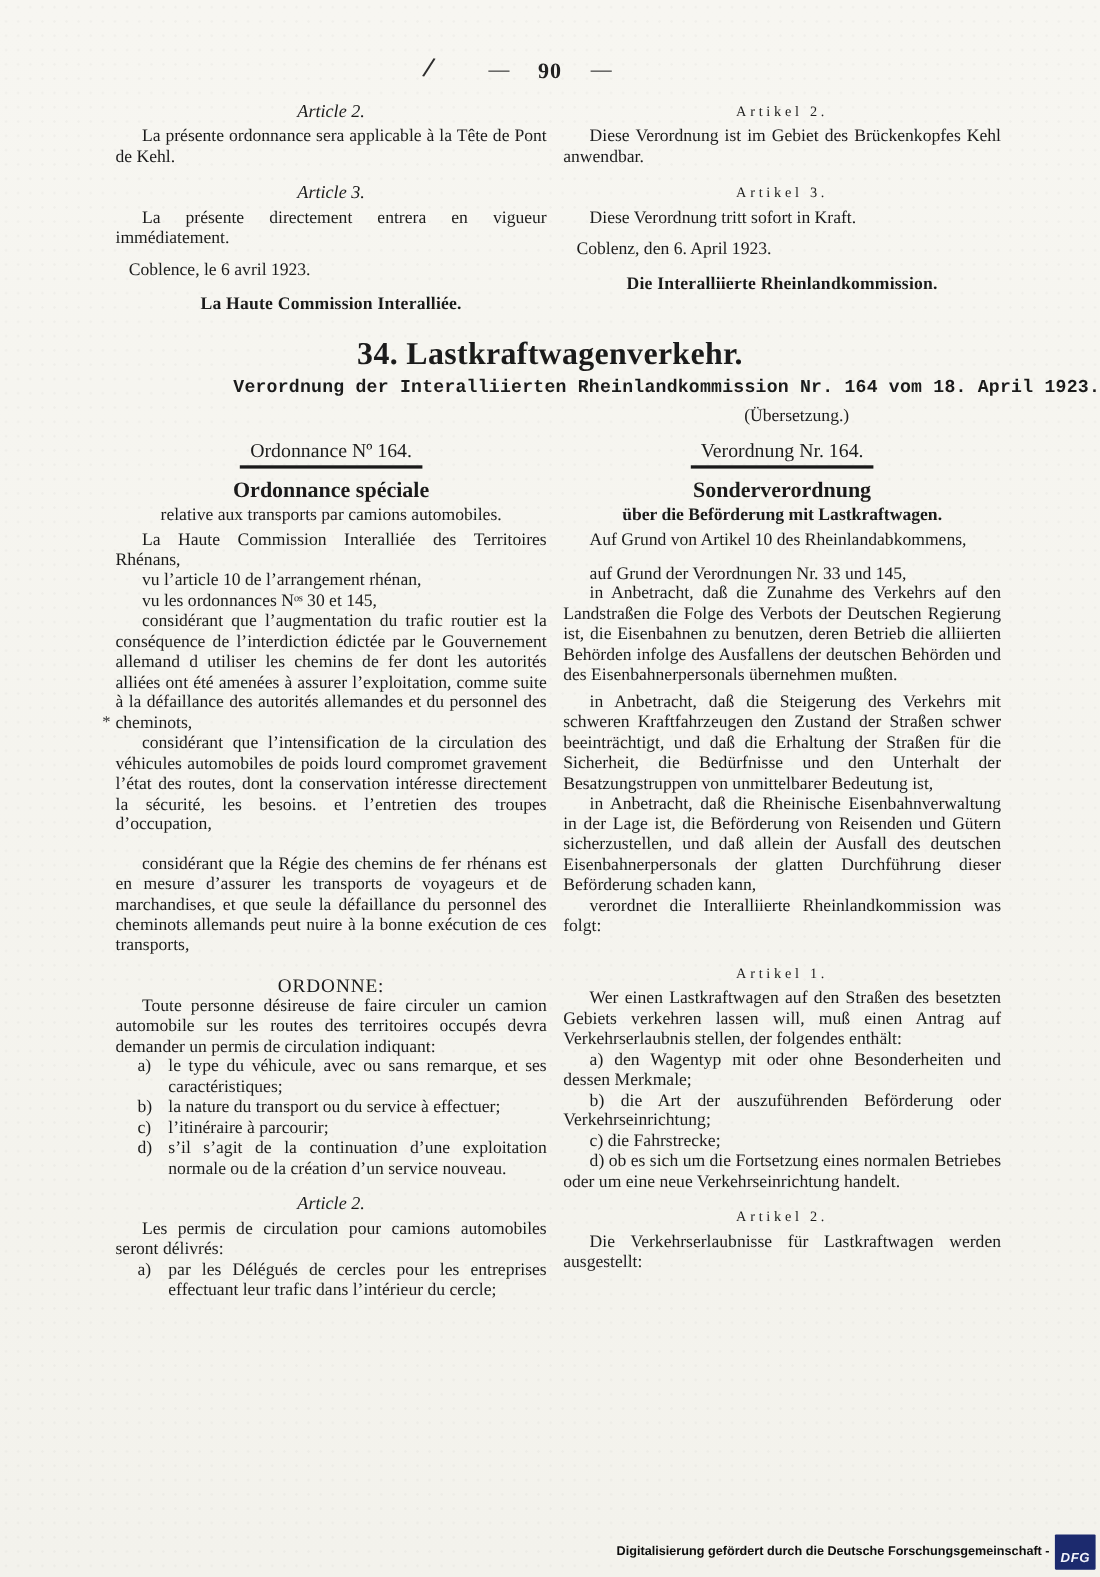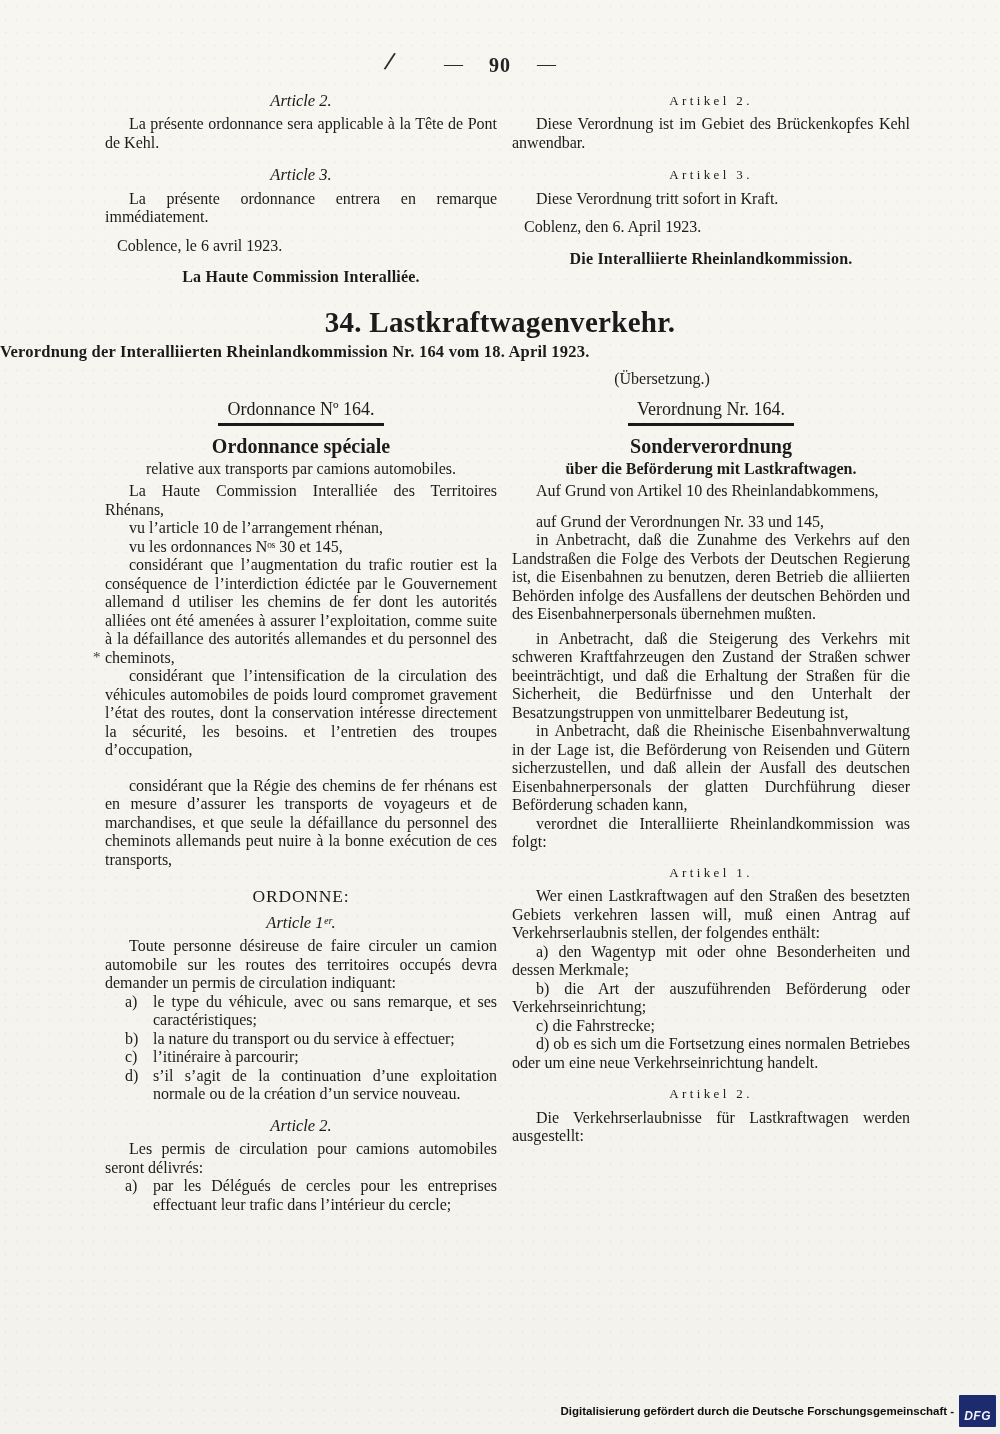--- a/index.html
+++ b/index.html
@@ -40,22 +40,22 @@
   .mt-s { margin-top: 12px; }
   .mt-m { margin-top: 17px; }
   .mt-x { margin-top: 29px; }
 
   .dateline { margin: 10px 0 0; padding-left: 12px; }
   .sig { text-align: center; font-weight: bold; margin-top: 13px; letter-spacing: 0.2px; }
 
   
   .title-block { margin-top: 26px; }
   .main-title { text-align: center; font-size: 29px; font-weight: bold; margin: 0; letter-spacing: 0.3px; }
-  .main-subtitle { text-align: left; font-weight: bold; font-size: 16.5px; margin-top: 12px; letter-spacing: 0.2px; }
-  .translation { width: 220px; margin: 8px 0 0 552px; text-align: center; font-size: 16px; }
+  .main-subtitle { text-align: right; font-weight: bold; font-size: 16.5px; margin-top: 12px; letter-spacing: 0.2px; font-family: Liberation Mono, monospace; }
+  .translation { width: 220px; margin: 8px 0 0 552px; text-align: right; font-size: 16px; }
 
   
   .doc-num { text-align: center; margin-top: 6px; }
   .doc-num .u { display: inline-block; font-size: 18px; border-bottom: 3px solid #1a1a1a; padding: 0 9px 4px; }
   .col-title { text-align: center; font-weight: bold; font-size: 20px; margin-top: 9px; line-height: 22px; }
   .col-sub { text-align: center; margin-top: 3px; }
   .col-sub.bold { font-weight: bold; }
 
   .ordonne { text-align: center; font-size: 17.5px; letter-spacing: 0.8px; margin-top: 18px; }
 
@@ -83,21 +83,21 @@
 
   <div class="pageno">
     <span class="dash">—</span><span class="num">90</span><span class="dash">—</span>
   </div>
 
   <div class="cols top">
     <div class="col-l">
       <div class="fr-art first">Article 2.</div>
       <p class="p">La présente ordonnance sera applicable à la Tête de Pont de Kehl.</p>
       <div class="fr-art">Article 3.</div>
-      <p class="p">La présente ordonnance entrera en remarque immédiatement.</p>
+      <p class="p">La présente directement entrera en vigueur immédiatement.</p>
       <p class="dateline">Coblence, le 6 avril 1923.</p>
       <div class="sig">La Haute Commission Interalliée.</div>
     </div>
     <div class="col-r">
       <div class="ger-art first">Artikel 2.</div>
       <p class="p">Diese Verordnung ist im Gebiet des Brückenkopfes Kehl anwendbar.</p>
       <div class="ger-art">Artikel 3.</div>
       <p class="p">Diese Verordnung tritt sofort in Kraft.</p>
       <p class="dateline mt-x">Coblenz, den 6. April 1923.</p>
       <div class="sig">Die Interalliierte Rheinlandkommission.</div>
@@ -121,21 +121,20 @@
 
       <p class="p" style="margin-top:4px;">La Haute Commission Interalliée des Territoires Rhénans,</p>
       <p class="p">vu l’article 10 de l’arrangement rhénan,</p>
       <p class="p">vu les ordonnances Nᵒˢ 30 et 145,</p>
       <p class="p">considérant que l’augmentation du trafic routier est la conséquence de l’interdiction édictée par le Gouvernement allemand d utiliser les chemins de fer dont les autorités alliées ont été amenées à assurer l’exploitation, comme suite à la défaillance des autorités allemandes et du personnel des cheminots,</p>
       <p class="p">considérant que l’intensification de la circulation des véhicules automobiles de poids lourd compromet gravement l’état des routes, dont la conservation intéresse directement la sécurité, les besoins. et l’entretien des troupes d’occupation,</p>
       <p class="p mt-m">considérant que la Régie des chemins de fer rhénans est en mesure d’assurer les transports de voyageurs et de marchandises, et que seule la défaillance du personnel des cheminots allemands peut nuire à la bonne exécution de ces transports,</p>
 
       <div class="ordonne">ORDONNE:</div>
 
-      <div class="fr-art" style="margin-top:8px;">Article 1ᵉʳ.</div>
       <p class="p">Toute personne désireuse de faire circuler un camion automobile sur les routes des territoires occupés devra demander un permis de circulation indiquant:</p>
 
       <div class="hang">
         <span class="mk">a)</span>
         <span class="tx">le type du véhicule, avec ou sans remarque, et ses caractéristiques;</span>
       </div>
       <div class="hang">
         <span class="mk">b)</span>
         <span class="tx">la nature du transport ou du service à effectuer;</span>
       </div>
@@ -163,21 +162,21 @@
       <div class="col-title">Sonderverordnung</div>
       <div class="col-sub bold">über die Beförderung mit Lastkraftwagen.</div>
 
       <p class="p" style="margin-top:4px;">Auf Grund von Artikel 10 des Rheinlandabkommens,</p>
       <p class="p mt-s">auf Grund der Verordnungen Nr. 33 und 145,</p>
       <p class="p">in Anbetracht, daß die Zunahme des Verkehrs auf den Landstraßen die Folge des Verbots der Deutschen Regierung ist, die Eisenbahnen zu benutzen, deren Betrieb die alliierten Behörden infolge des Ausfallens der deutschen Behörden und des Eisenbahnerpersonals übernehmen mußten.</p>
       <p class="p" style="margin-top:6px;">in Anbetracht, daß die Steigerung des Verkehrs mit schweren Kraftfahrzeugen den Zustand der Straßen schwer beeinträchtigt, und daß die Erhaltung der Straßen für die Sicherheit, die Bedürfnisse und den Unterhalt der Besatzungstruppen von unmittelbarer Bedeutung ist,</p>
       <p class="p">in Anbetracht, daß die Rheinische Eisenbahnverwaltung in der Lage ist, die Beförderung von Reisenden und Gütern sicherzustellen, und daß allein der Ausfall des deutschen Eisenbahnerpersonals der glatten Durchführung dieser Beförderung schaden kann,</p>
       <p class="p">verordnet die Interalliierte Rheinlandkommission was folgt:</p>
 
-      <div class="ger-art" style="margin-top:12px;">Artikel 1.</div>
+      <div class="ger-art" style="margin-top:24px;">Artikel 1.</div>
       <p class="p">Wer einen Lastkraftwagen auf den Straßen des besetzten Gebiets verkehren lassen will, muß einen Antrag auf Verkehrserlaubnis stellen, der folgendes enthält:</p>
       <p class="p">a) den Wagentyp mit oder ohne Besonderheiten und dessen Merkmale;</p>
       <p class="p">b) die Art der auszuführenden Beförderung oder Verkehrseinrichtung;</p>
       <p class="p">c) die Fahrstrecke;</p>
       <p class="p">d) ob es sich um die Fortsetzung eines normalen Betriebes oder um eine neue Verkehrseinrichtung handelt.</p>
 
       <div class="ger-art" style="margin-top:13px;">Artikel 2.</div>
       <p class="p">Die Verkehrserlaubnisse für Lastkraftwagen werden ausgestellt:</p>
     </div>
   </div>

